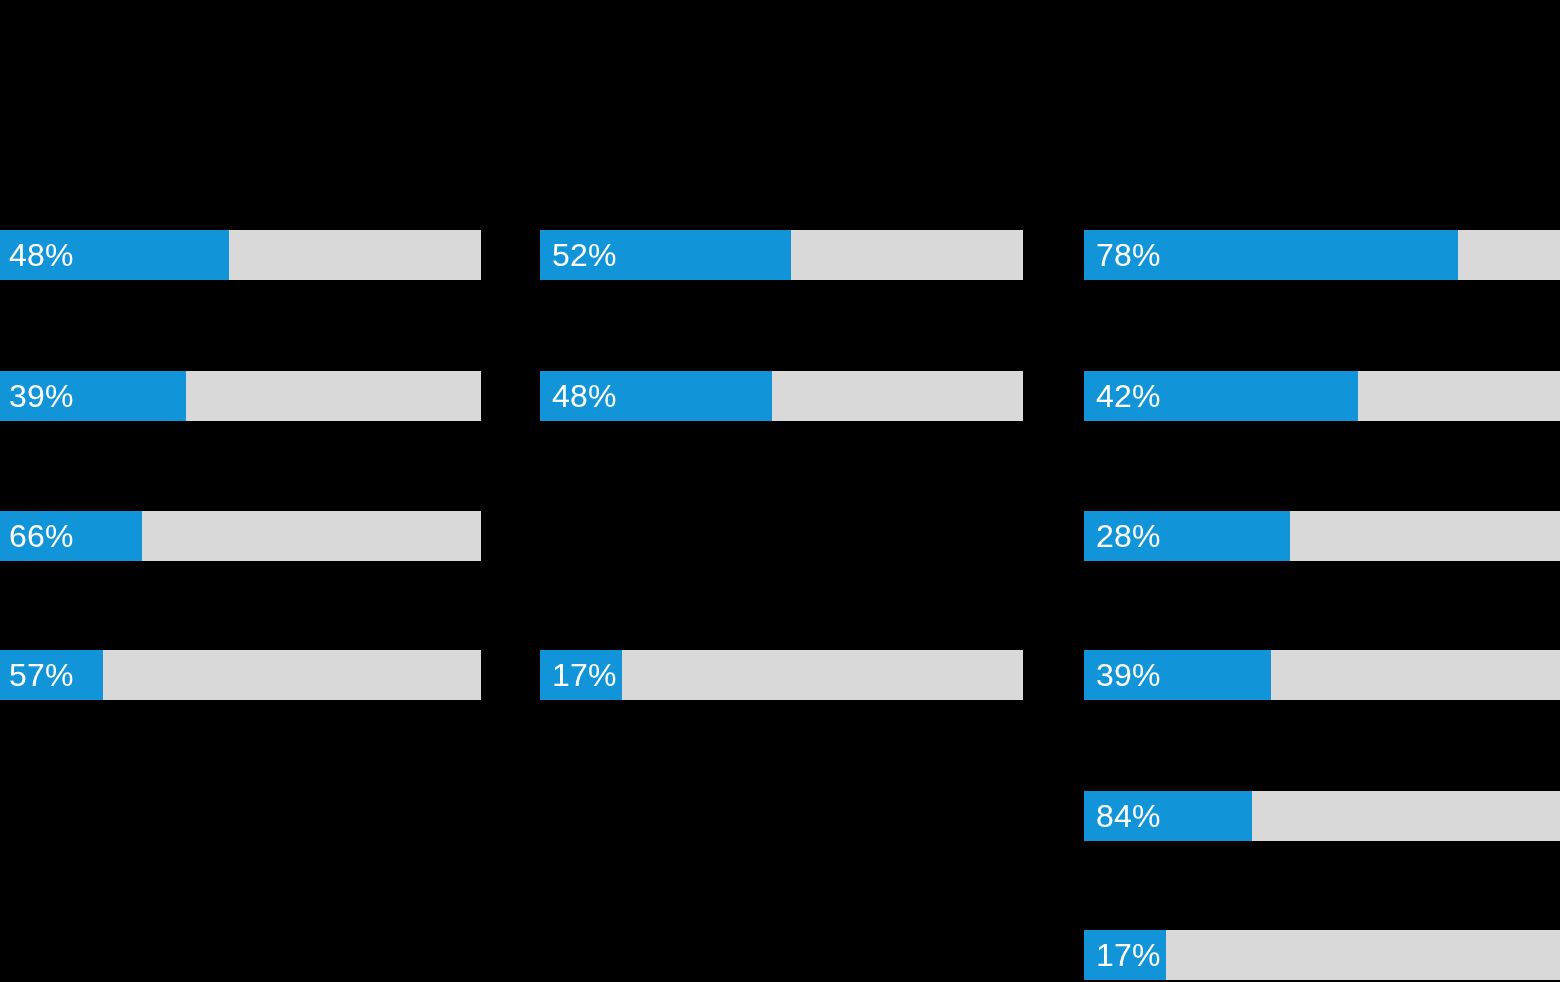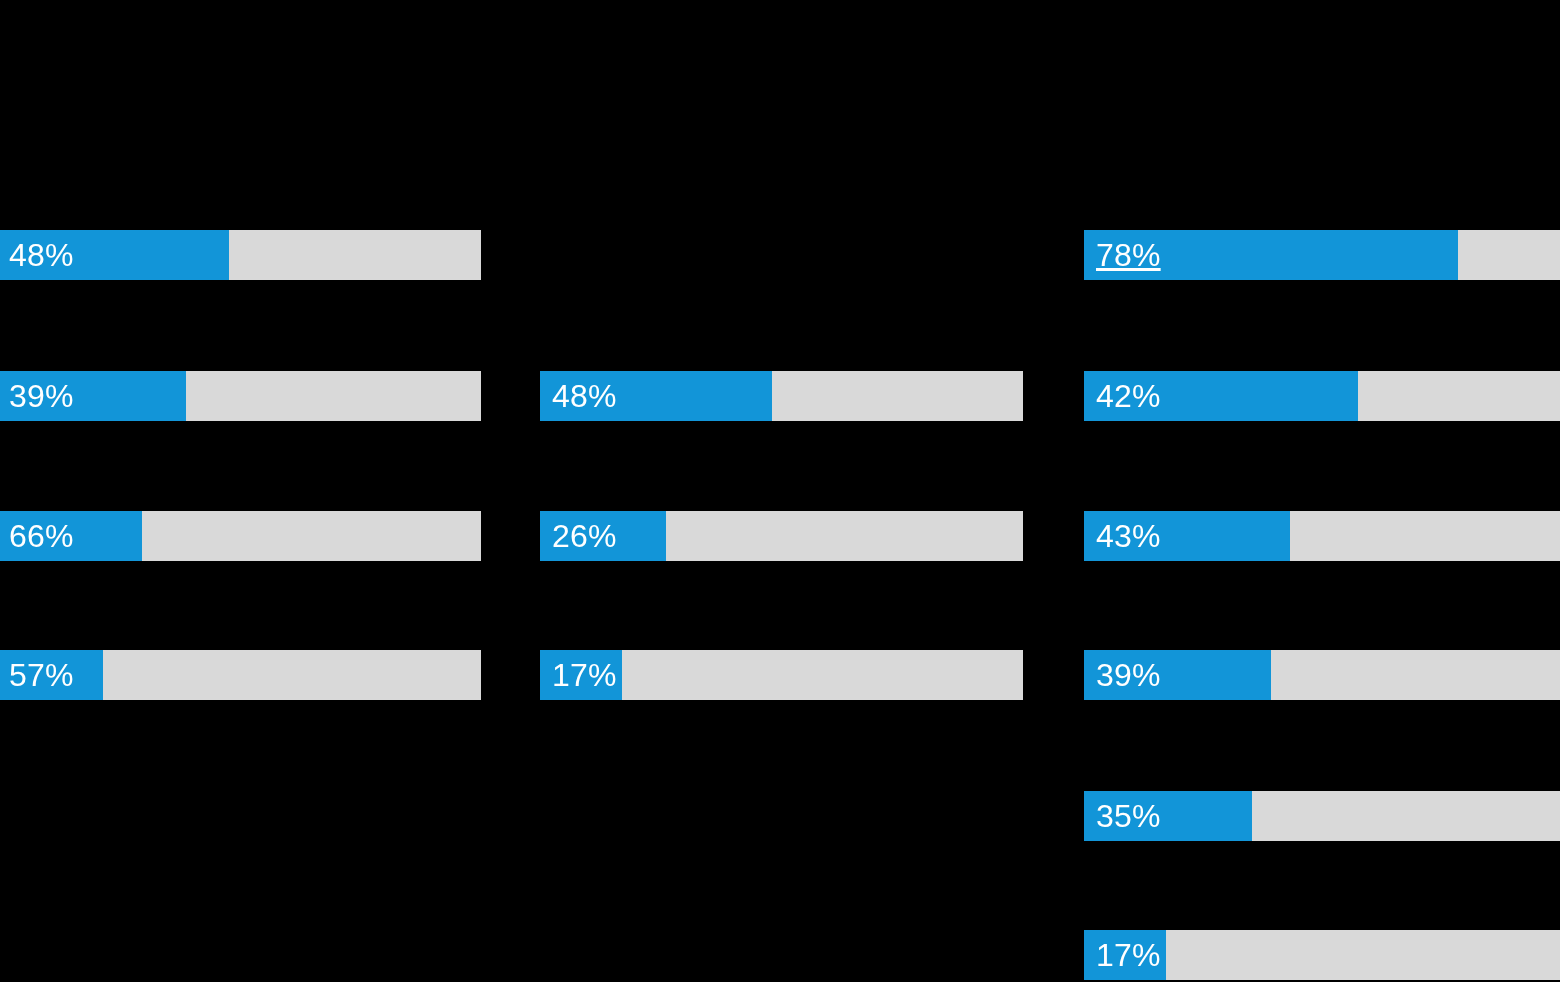--- a/index.html
+++ b/index.html
@@ -94,62 +94,62 @@
       <div class="bar-value" style="color: rgb(255, 255, 255);">66%</div>
     </div>
     <div class="bar-row row-3">
       <div class="bar-track" style="background: rgb(217, 217, 217);"></div>
       <div class="bar-fill" style="width: 22%; background: rgb(18, 149, 216);"></div>
       <div class="bar-value" style="color: rgb(255, 255, 255);">57%</div>
     </div>
   </div>
 
   <div class="bar-column col-2">
+    <div class="bar-row row-0">
+      <div class="bar-track" style="background: rgb(217, 217, 217);"></div>
+      <div class="bar-fill" style="width: 52%; background: rgb(18, 149, 216);"></div>
+      <div class="bar-value" style="color: rgb(255, 255, 255);">52%</div>
+    </div>
     <div class="bar-row row-1">
       <div class="bar-track" style="background: rgb(217, 217, 217);"></div>
       <div class="bar-fill" style="width: 48%; background: rgb(18, 149, 216);"></div>
       <div class="bar-value" style="color: rgb(255, 255, 255);">48%</div>
-    </div>
-    <div class="bar-row row-2">
-      <div class="bar-track" style="background: rgb(217, 217, 217);"></div>
-      <div class="bar-fill" style="width: 26%; background: rgb(18, 149, 216);"></div>
-      <div class="bar-value" style="color: rgb(255, 255, 255);">26%</div>
     </div>
     <div class="bar-row row-3">
       <div class="bar-track" style="background: rgb(217, 217, 217);"></div>
       <div class="bar-fill" style="width: 17%; background: rgb(18, 149, 216);"></div>
       <div class="bar-value" style="color: rgb(255, 255, 255);">17%</div>
     </div>
   </div>
 
   <div class="bar-column col-3">
     <div class="bar-row row-0">
       <div class="bar-track" style="background: rgb(217, 217, 217);"></div>
       <div class="bar-fill" style="width: 78%; background: rgb(18, 149, 216);"></div>
-      <div class="bar-value" style="color: rgb(255, 255, 255); text-decoration: underline;">78%</div>
+      <div class="bar-value" style="color: rgb(255, 255, 255);">78%</div>
     </div>
     <div class="bar-row row-1">
       <div class="bar-track" style="background: rgb(217, 217, 217);"></div>
       <div class="bar-fill" style="width: 57%; background: rgb(18, 149, 216);"></div>
       <div class="bar-value" style="color: rgb(255, 255, 255);">42%</div>
     </div>
     <div class="bar-row row-2">
       <div class="bar-track" style="background: rgb(217, 217, 217);"></div>
       <div class="bar-fill" style="width: 43%; background: rgb(18, 149, 216);"></div>
-      <div class="bar-value" style="color: rgb(255, 255, 255);">43%</div>
+      <div class="bar-value" style="color: rgb(255, 255, 255);">28%</div>
     </div>
     <div class="bar-row row-3">
       <div class="bar-track" style="background: rgb(217, 217, 217);"></div>
       <div class="bar-fill" style="width: 39%; background: rgb(18, 149, 216);"></div>
       <div class="bar-value" style="color: rgb(255, 255, 255);">39%</div>
     </div>
     <div class="bar-row row-4">
       <div class="bar-track" style="background: rgb(217, 217, 217);"></div>
       <div class="bar-fill" style="width: 35%; background: rgb(18, 149, 216);"></div>
-      <div class="bar-value" style="color: rgb(255, 255, 255);">35%</div>
+      <div class="bar-value" style="color: rgb(255, 255, 255);">84%</div>
     </div>
     <div class="bar-row row-5">
       <div class="bar-track" style="background: rgb(217, 217, 217);"></div>
       <div class="bar-fill" style="width: 17%; background: rgb(18, 149, 216);"></div>
       <div class="bar-value" style="color: rgb(255, 255, 255);">17%</div>
     </div>
   </div>
 
 </div>
 

